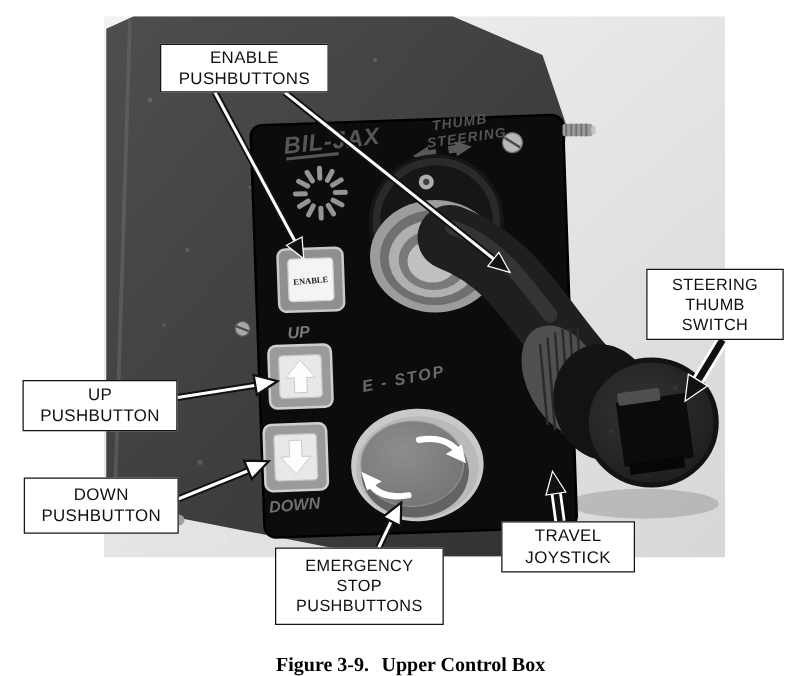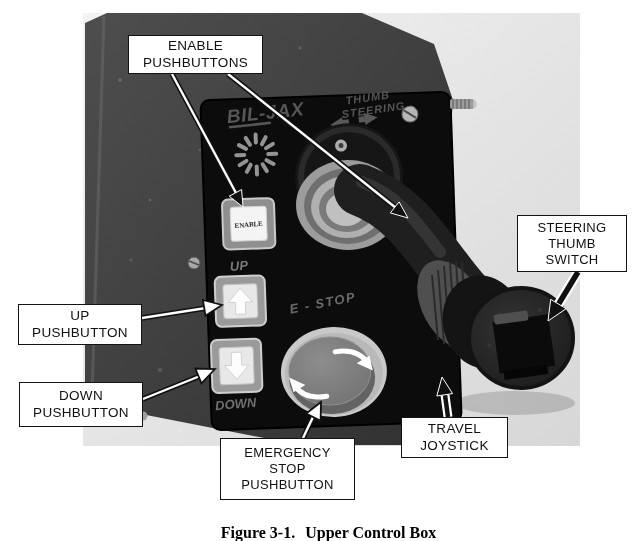--- a/index.html
+++ b/index.html
@@ -260,19 +260,19 @@
 PUSHBUTTON</div>
 
   <div class="callout" style="left:19px; top:382px; width:124px; height:45px;">DOWN
 PUSHBUTTON</div>
 
   <div class="callout" style="left:401px; top:417px; width:107px; height:41px;">TRAVEL
 JOYSTICK</div>
 
   <div class="callout three" style="left:220px; top:438px; width:135px; height:62px;">EMERGENCY
 STOP
-PUSHBUTTON</div>
+PUSHBUTTONS</div>
 
   <div class="caption">
-    <span class="cap-label">Figure 3-1.</span><span class="cap-title">Upper Control Box</span>
+    <span class="cap-label">Figure 3-9.</span><span class="cap-title">Upper Control Box</span>
   </div>
 
 </div>
 
 </body></html>

